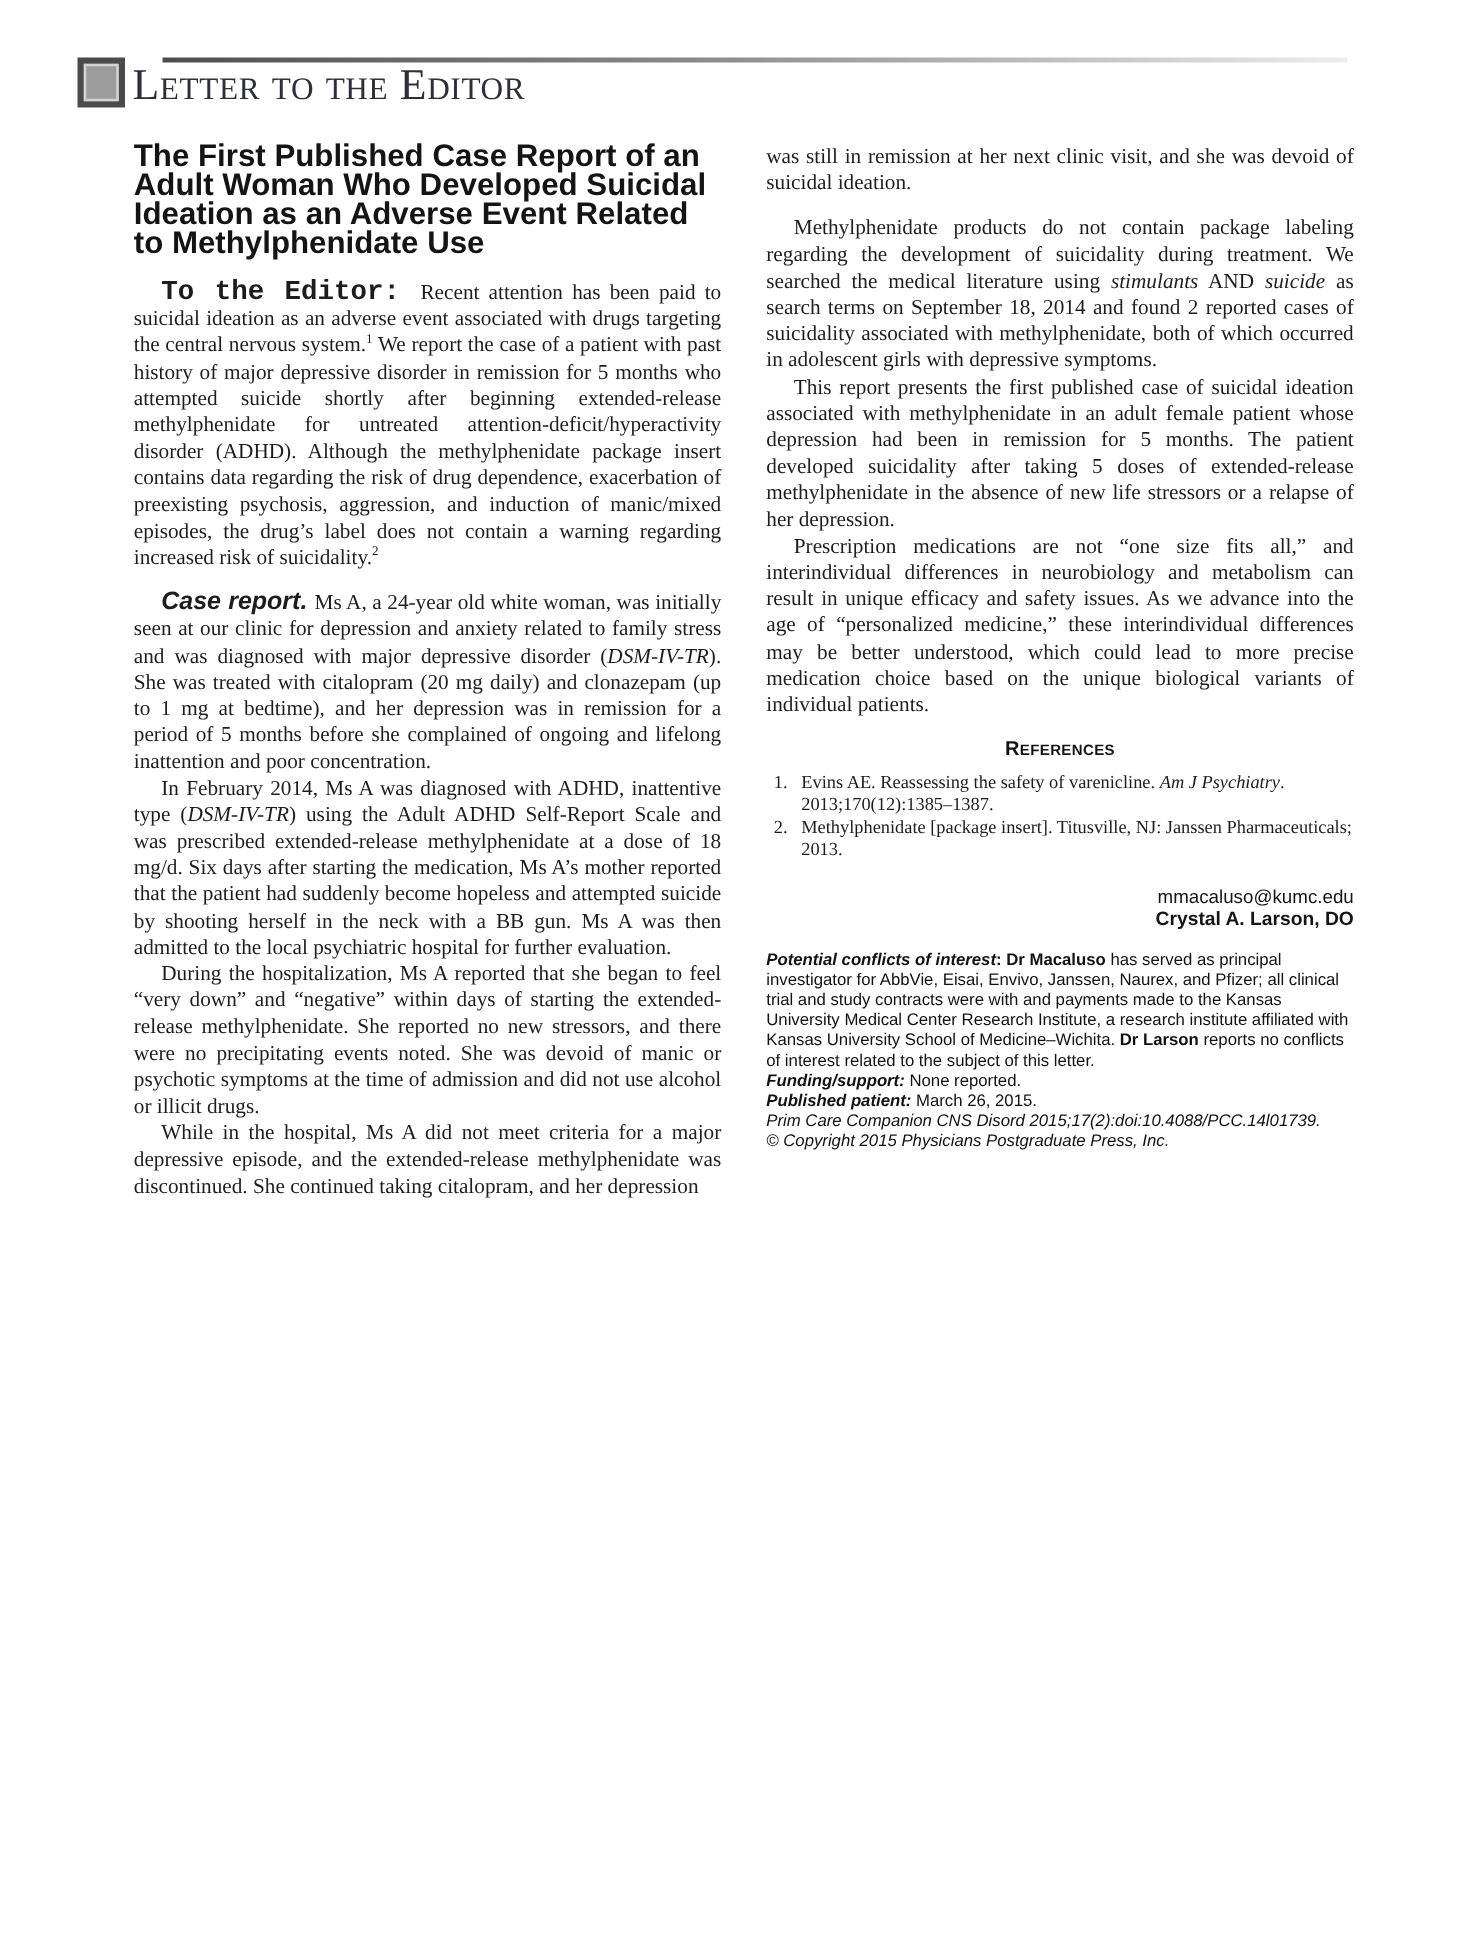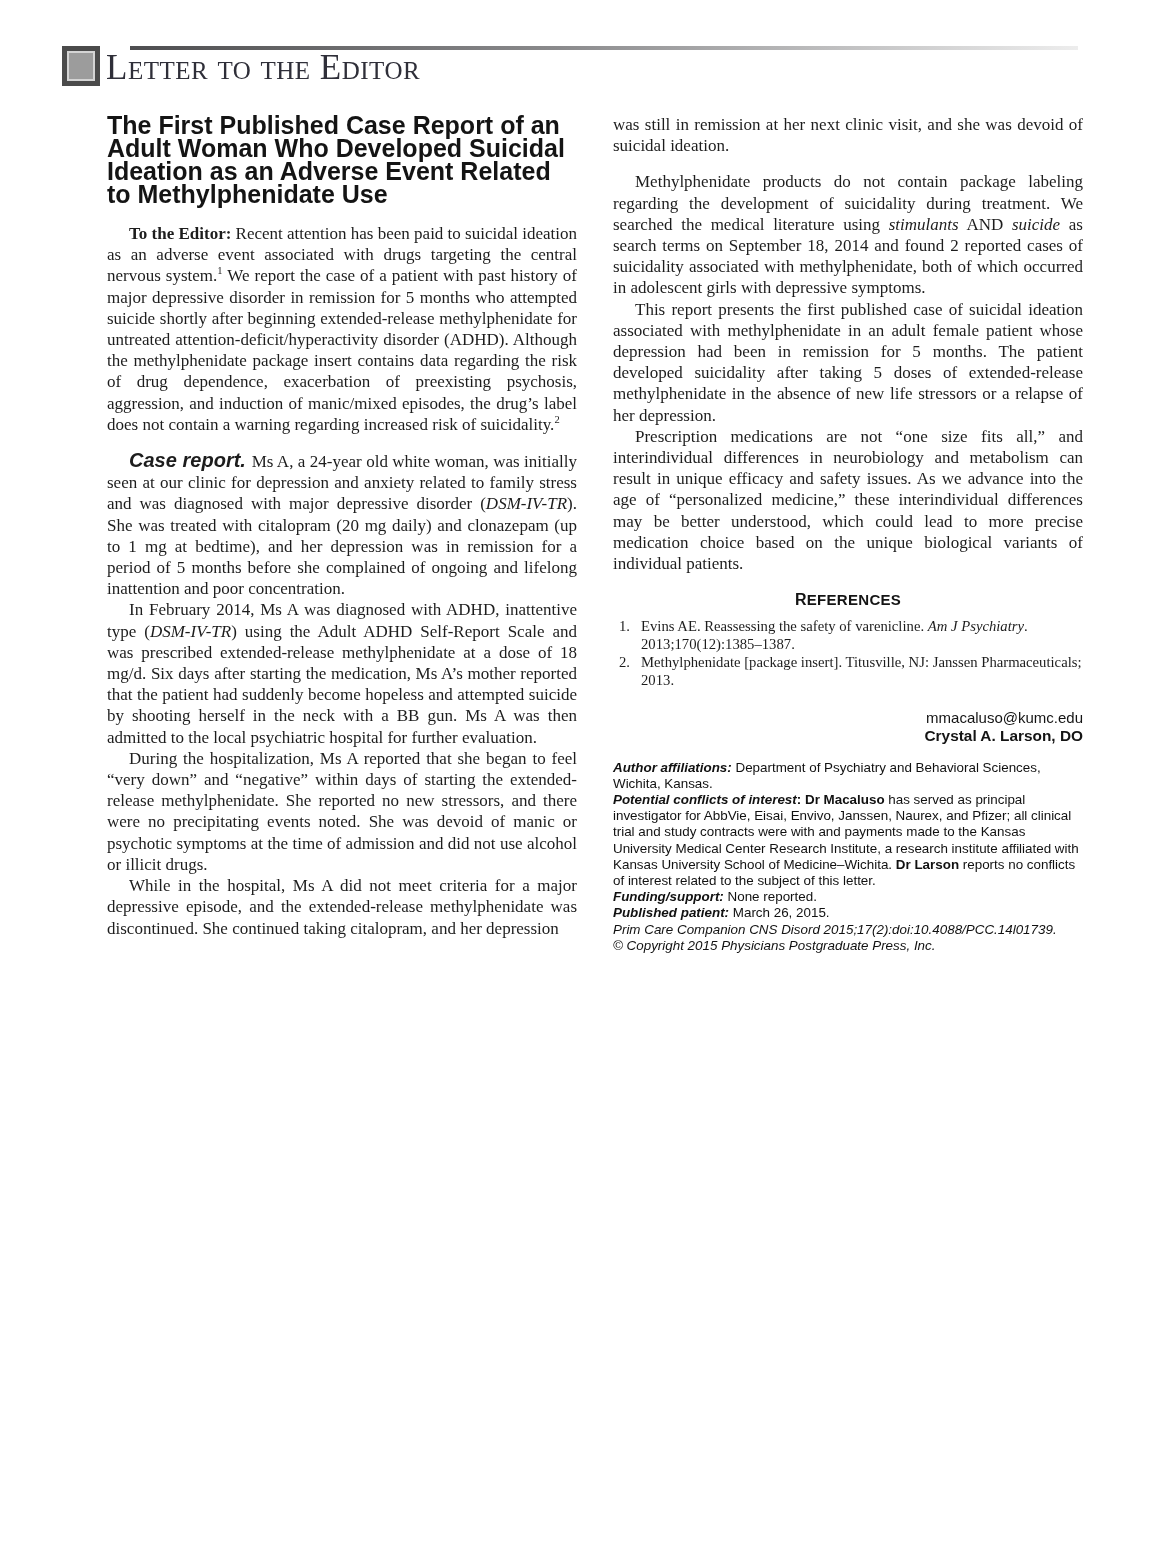--- a/index.html
+++ b/index.html
@@ -50,28 +50,28 @@
   }
   .para{
     margin:0; text-align:justify;
     font-size:17px; line-height:21.2px;
   }
   .para.indent{ text-indent:22px; }
   .para.gap{ margin-top:15px; }
   .i{ font-style:italic; }
   .b{ font-weight:bold; }
   .bi{ font-weight:bold; font-style:italic; }
-  .lead{ font-family:Liberation Serif, serif; font-weight:bold; font-size:17px; }
+  .lead{ font-family:Liberation Mono, monospace; font-weight:bold; font-size:22px; }
   .leadi{ font-family:"Liberation Sans", sans-serif; font-weight:bold; font-style:italic; font-size:20px; }
   sup{ font-size:0.62em; line-height:0; }
   
   .refs-heading{
     font-family:"Liberation Sans", sans-serif;
     text-transform:uppercase; text-align:center;
-    font-size:15px; font-weight:700; letter-spacing:0.3px;
+    font-size:12px; font-weight:700; letter-spacing:0.3px;
     margin:17px 0 9px 0; color:#141414;
   }
   .refs-heading::first-letter{ font-size:16px; }
   .refs{ margin-left:6px; }
   .ref{ display:flex; font-size:14.7px; line-height:17.8px; }
   .ref-num{ width:22px; flex:none; }
   .ref-text{ flex:1; }
   
   .authors{
     margin-top:20px; text-align:right;
@@ -149,21 +149,20 @@
           <span class="ref-num">2.</span>
           <span class="ref-text"><span>Methylphenidate [package insert]. Titusville, NJ: Janssen Pharmaceuticals; 2013.</span></span>
         </div>
       </div>
 
       <div class="authors">
           <div><span>mmacaluso@kumc.edu</span></div>
           <div><span class="b">Crystal A. Larson, DO</span></div>
         </div>
       <div class="affiliations">
-          <div><span class="bi">Author affiliations:</span><span> Department of Psychiatry and Behavioral Sciences, Wichita, Kansas.</span></div>
           <div><span class="bi">Potential conflicts of interest</span><span class="b">: </span><span class="b">Dr Macaluso</span><span> has served as principal investigator for AbbVie, Eisai, Envivo, Janssen, Naurex, and Pfizer; all clinical trial and study contracts were with and payments made to the Kansas University Medical Center Research Institute, a research institute affiliated with Kansas University School of Medicine–Wichita. </span><span class="b">Dr Larson</span><span> reports no conflicts of interest related to the subject of this letter.</span></div>
           <div><span class="bi">Funding/support:</span><span> None reported.</span></div>
           <div><span class="bi">Published patient:</span><span> March 26, 2015.</span></div>
           <div><span class="i">Prim Care Companion CNS Disord 2015;17(2):doi:10.4088/PCC.14l01739.</span></div>
           <div><span class="i">© Copyright 2015 Physicians Postgraduate Press, Inc.</span></div>
         </div>
     </div>
 
   </div>
 

